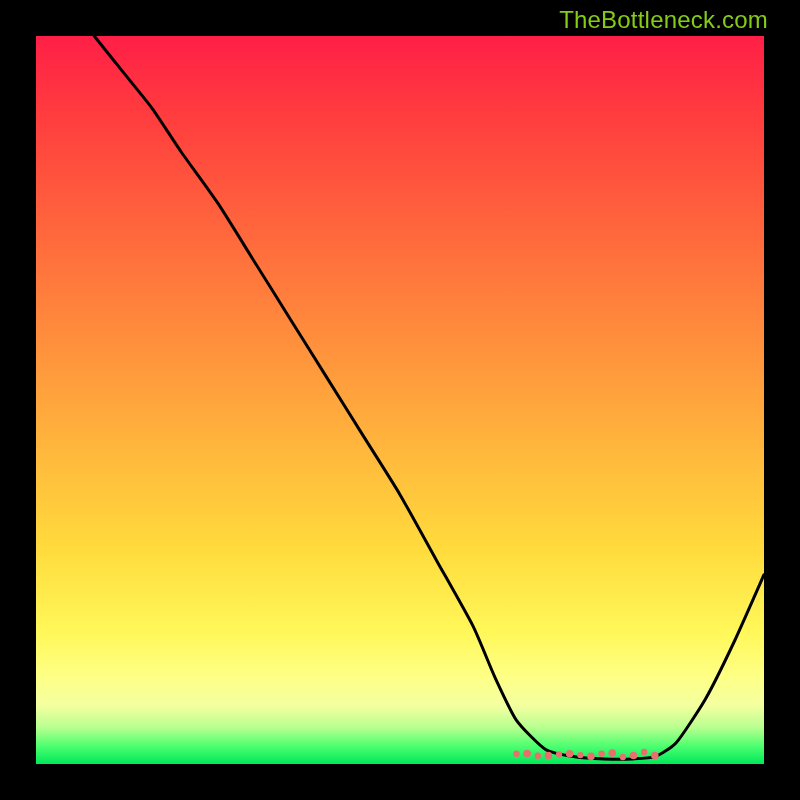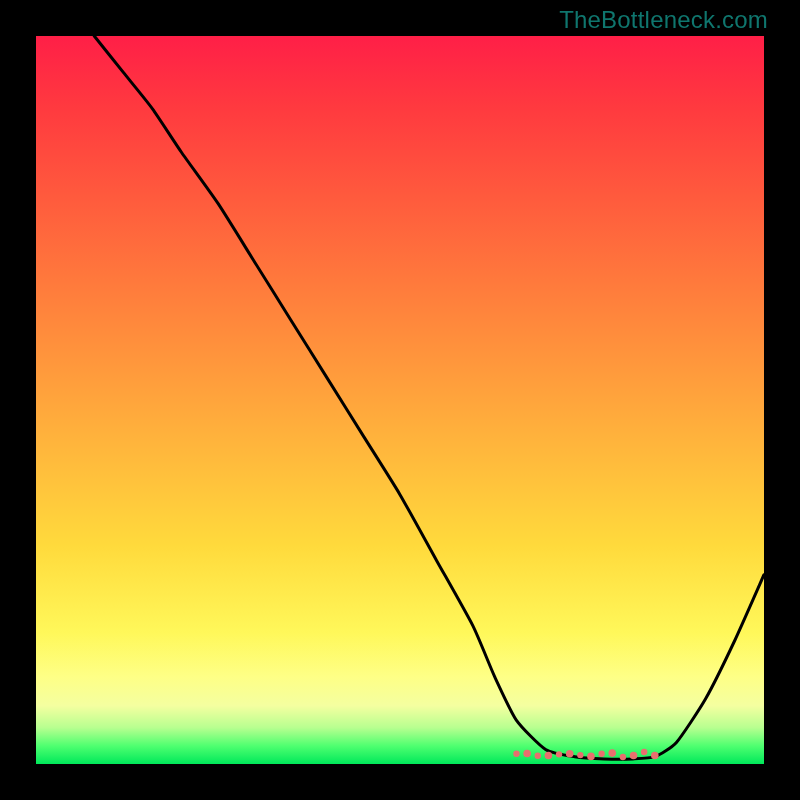--- a/index.html
+++ b/index.html
@@ -38,21 +38,21 @@
       #f4ffa0 92%,
       #b8ff90 95%,
       #4fff70 97.5%,
       #00e85a 100%
     );
   }
   .watermark {
     position: absolute;
     top: 6px;
     right: 32px;
-    color: #0f766e;
+    color: #84cc16;
     font-size: 24px;
     font-weight: 500;
     letter-spacing: 0.2px;
     user-select: none;
     text-align: center;
   }
   svg.curve {
     position: absolute;
     left: 0;
     top: 0;

